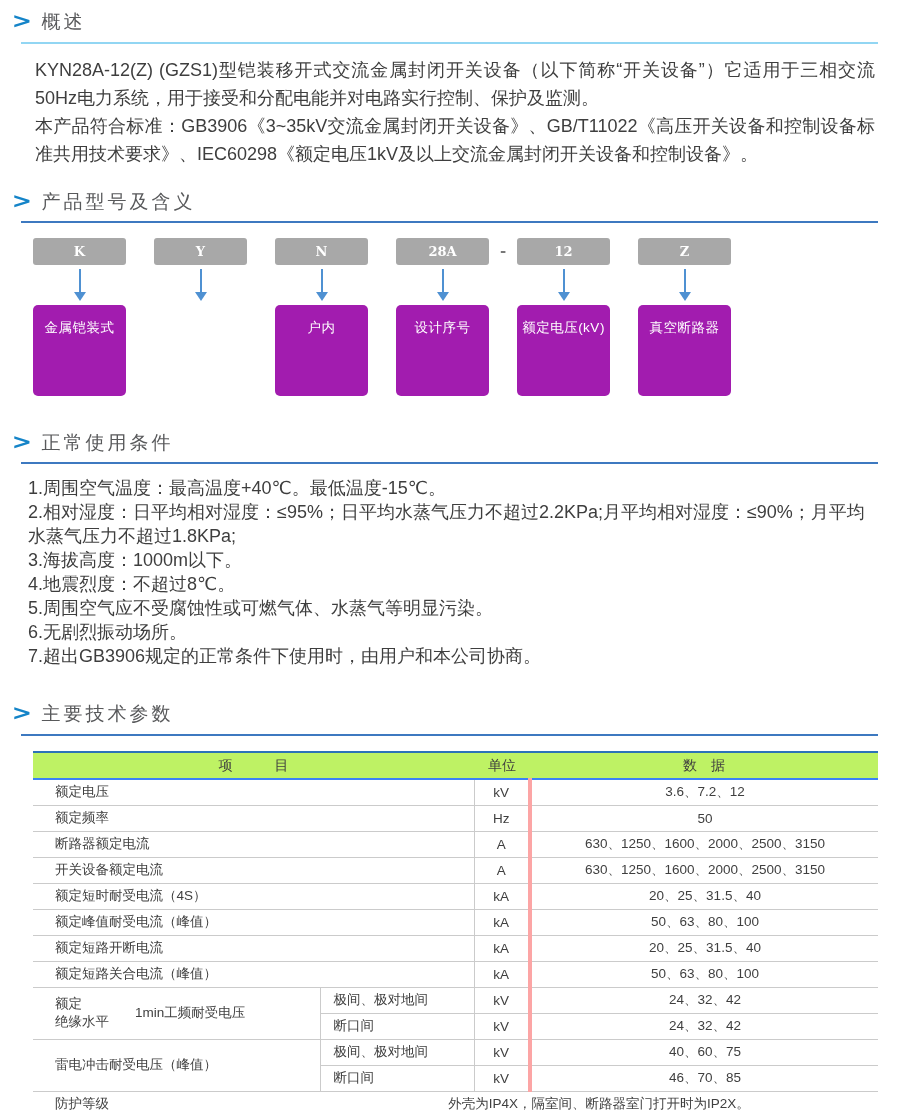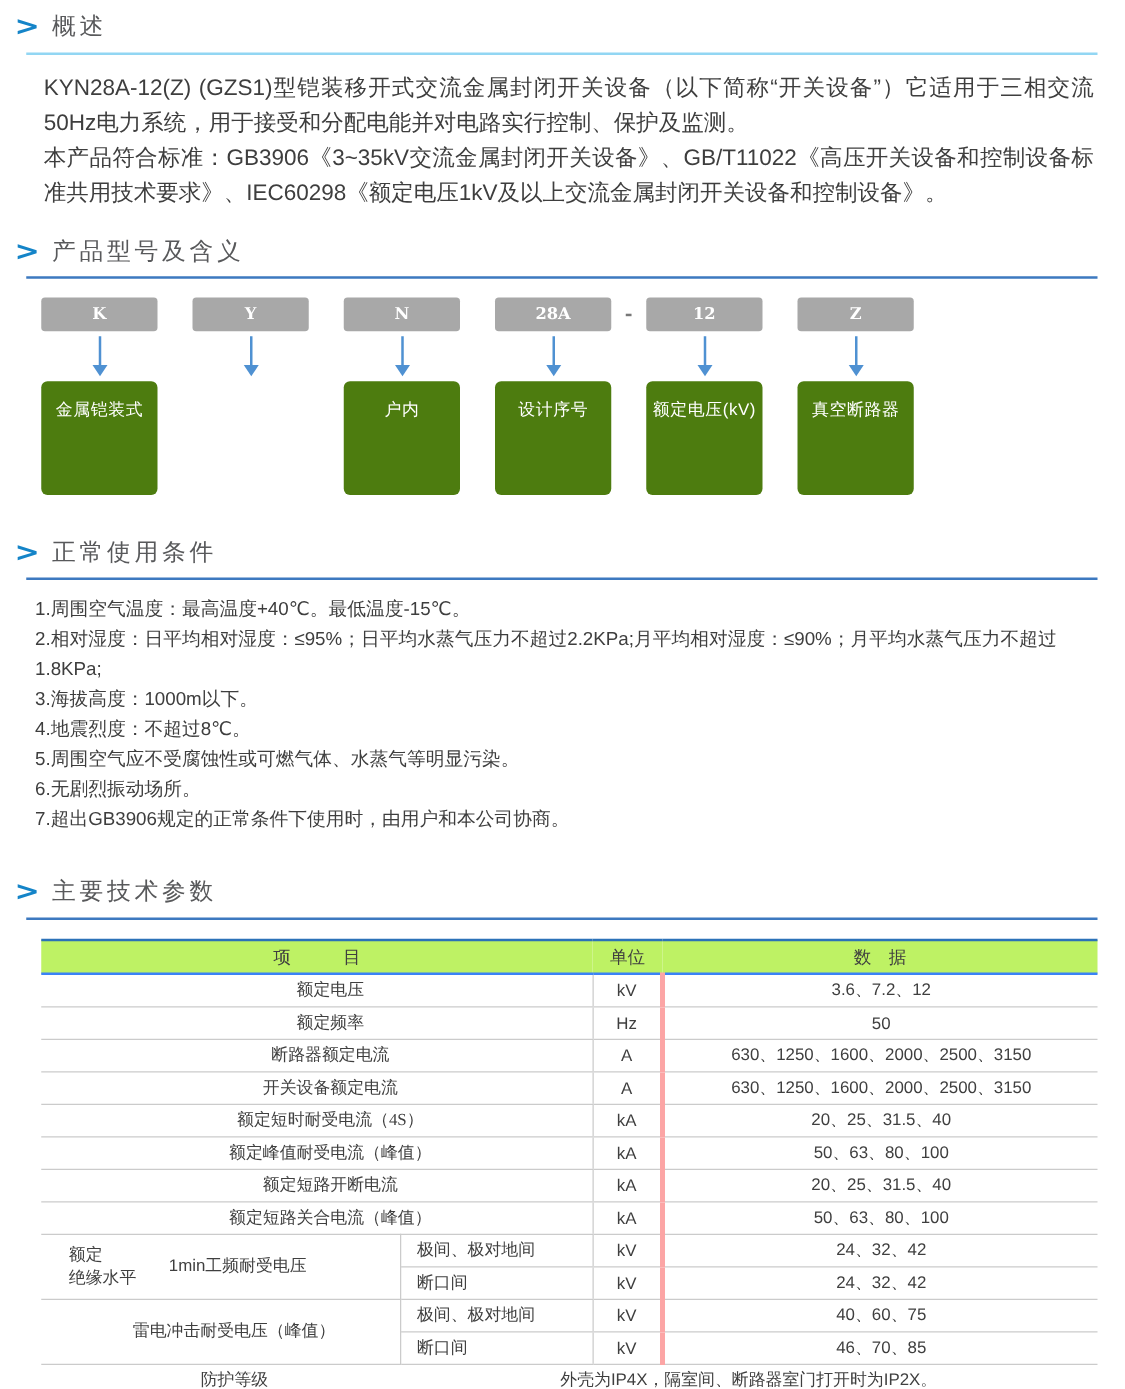--- a/index.html
+++ b/index.html
@@ -42,53 +42,53 @@
     font-family: "DejaVu Serif", "Liberation Serif", serif;
     font-weight: bold; font-size: 13px;
   }
   .darrow { height: 40px; display: flex; flex-direction: column; align-items: center; padding-top: 4px; }
   .darrow .stem { width: 2px; height: 23px; background: #4f91d2; }
   .darrow .head {
     width: 0; height: 0; border-left: 6px solid transparent;
     border-right: 6px solid transparent; border-top: 9px solid #4f91d2;
   }
   .label-box {
-    width: 93px; height: 91px; background: #4d7c0f; border-radius: 5px;
+    width: 93px; height: 91px; background: #a21caf; border-radius: 5px;
     color: #ffffff; text-align: center; padding-top: 14px; font-size: 13.5px;
     letter-spacing: 0.5px;
   }
   .code-sep {
     position: absolute; left: 460px; top: 4px; width: 20px; text-align: center;
     color: #787878; font-weight: bold; font-size: 15px;
     font-family: "DejaVu Serif", "Liberation Serif", serif;
   }
 
   
   #sec-conditions { margin-top: 35px; }
   #sec-conditions .sec-rule { margin-top: 8px; }
   .cond-list { margin: 12px 25px 0 28px; list-style: none; }
-  .cond-list li { font-size: 15px; line-height: 24px; color: #3e3e3e; }
+  .cond-list li { font-size: 18px; line-height: 24px; color: #3e3e3e; }
 
   
   #sec-params { margin-top: 34px; }
   #sec-params .sec-rule { margin-top: 9px; }
   table.params {
     margin: 15px 0 0 33px; width: 845px; border-collapse: collapse;
     font-size: 13.5px; color: #3f3f3f; table-layout: fixed;
   }
   table.params col.c-main { width: 287px; }
   table.params col.c-sub  { width: 154px; }
   table.params col.c-unit { width: 56px; }
   table.params col.c-data { width: 348px; }
   table.params th {
     background: #bef264; border-top: 2px solid #2c72b8; border-bottom: 2px solid #3b82f6;
     height: 27px; font-weight: normal; font-size: 14px; color: #3f3f3f; text-align: center;
   }
   table.params td { height: 26px; border-bottom: 1px solid #cbcbcb; }
-  table.params td.item { text-align: center; padding-left: 22px; font-family: Liberation Serif, serif; }
+  table.params td.item { text-align: left; padding-left: 22px; }
   table.params td.sub  { text-align: left; padding-left: 13px; border-left: 1px solid #cbcbcb; }
   table.params td.unit { text-align: center; border-left: 1px solid #cbcbcb; }
   table.params td.data { text-align: center; border-left: 4px solid #fca5a5; }
   table.params td.gr-main { border-right: 1px solid #cbcbcb; vertical-align: middle; }
   .gr-flex { display: flex; align-items: center; }
   .gr-lines { padding-left: 22px; line-height: 18px; }
   .gr-side { margin-left: 26px; text-align: center; }
   table.params tr.footer td { border-bottom: 2px solid #2c72b8; }
   table.params td.footer-data { text-align: center; }
 </style>

